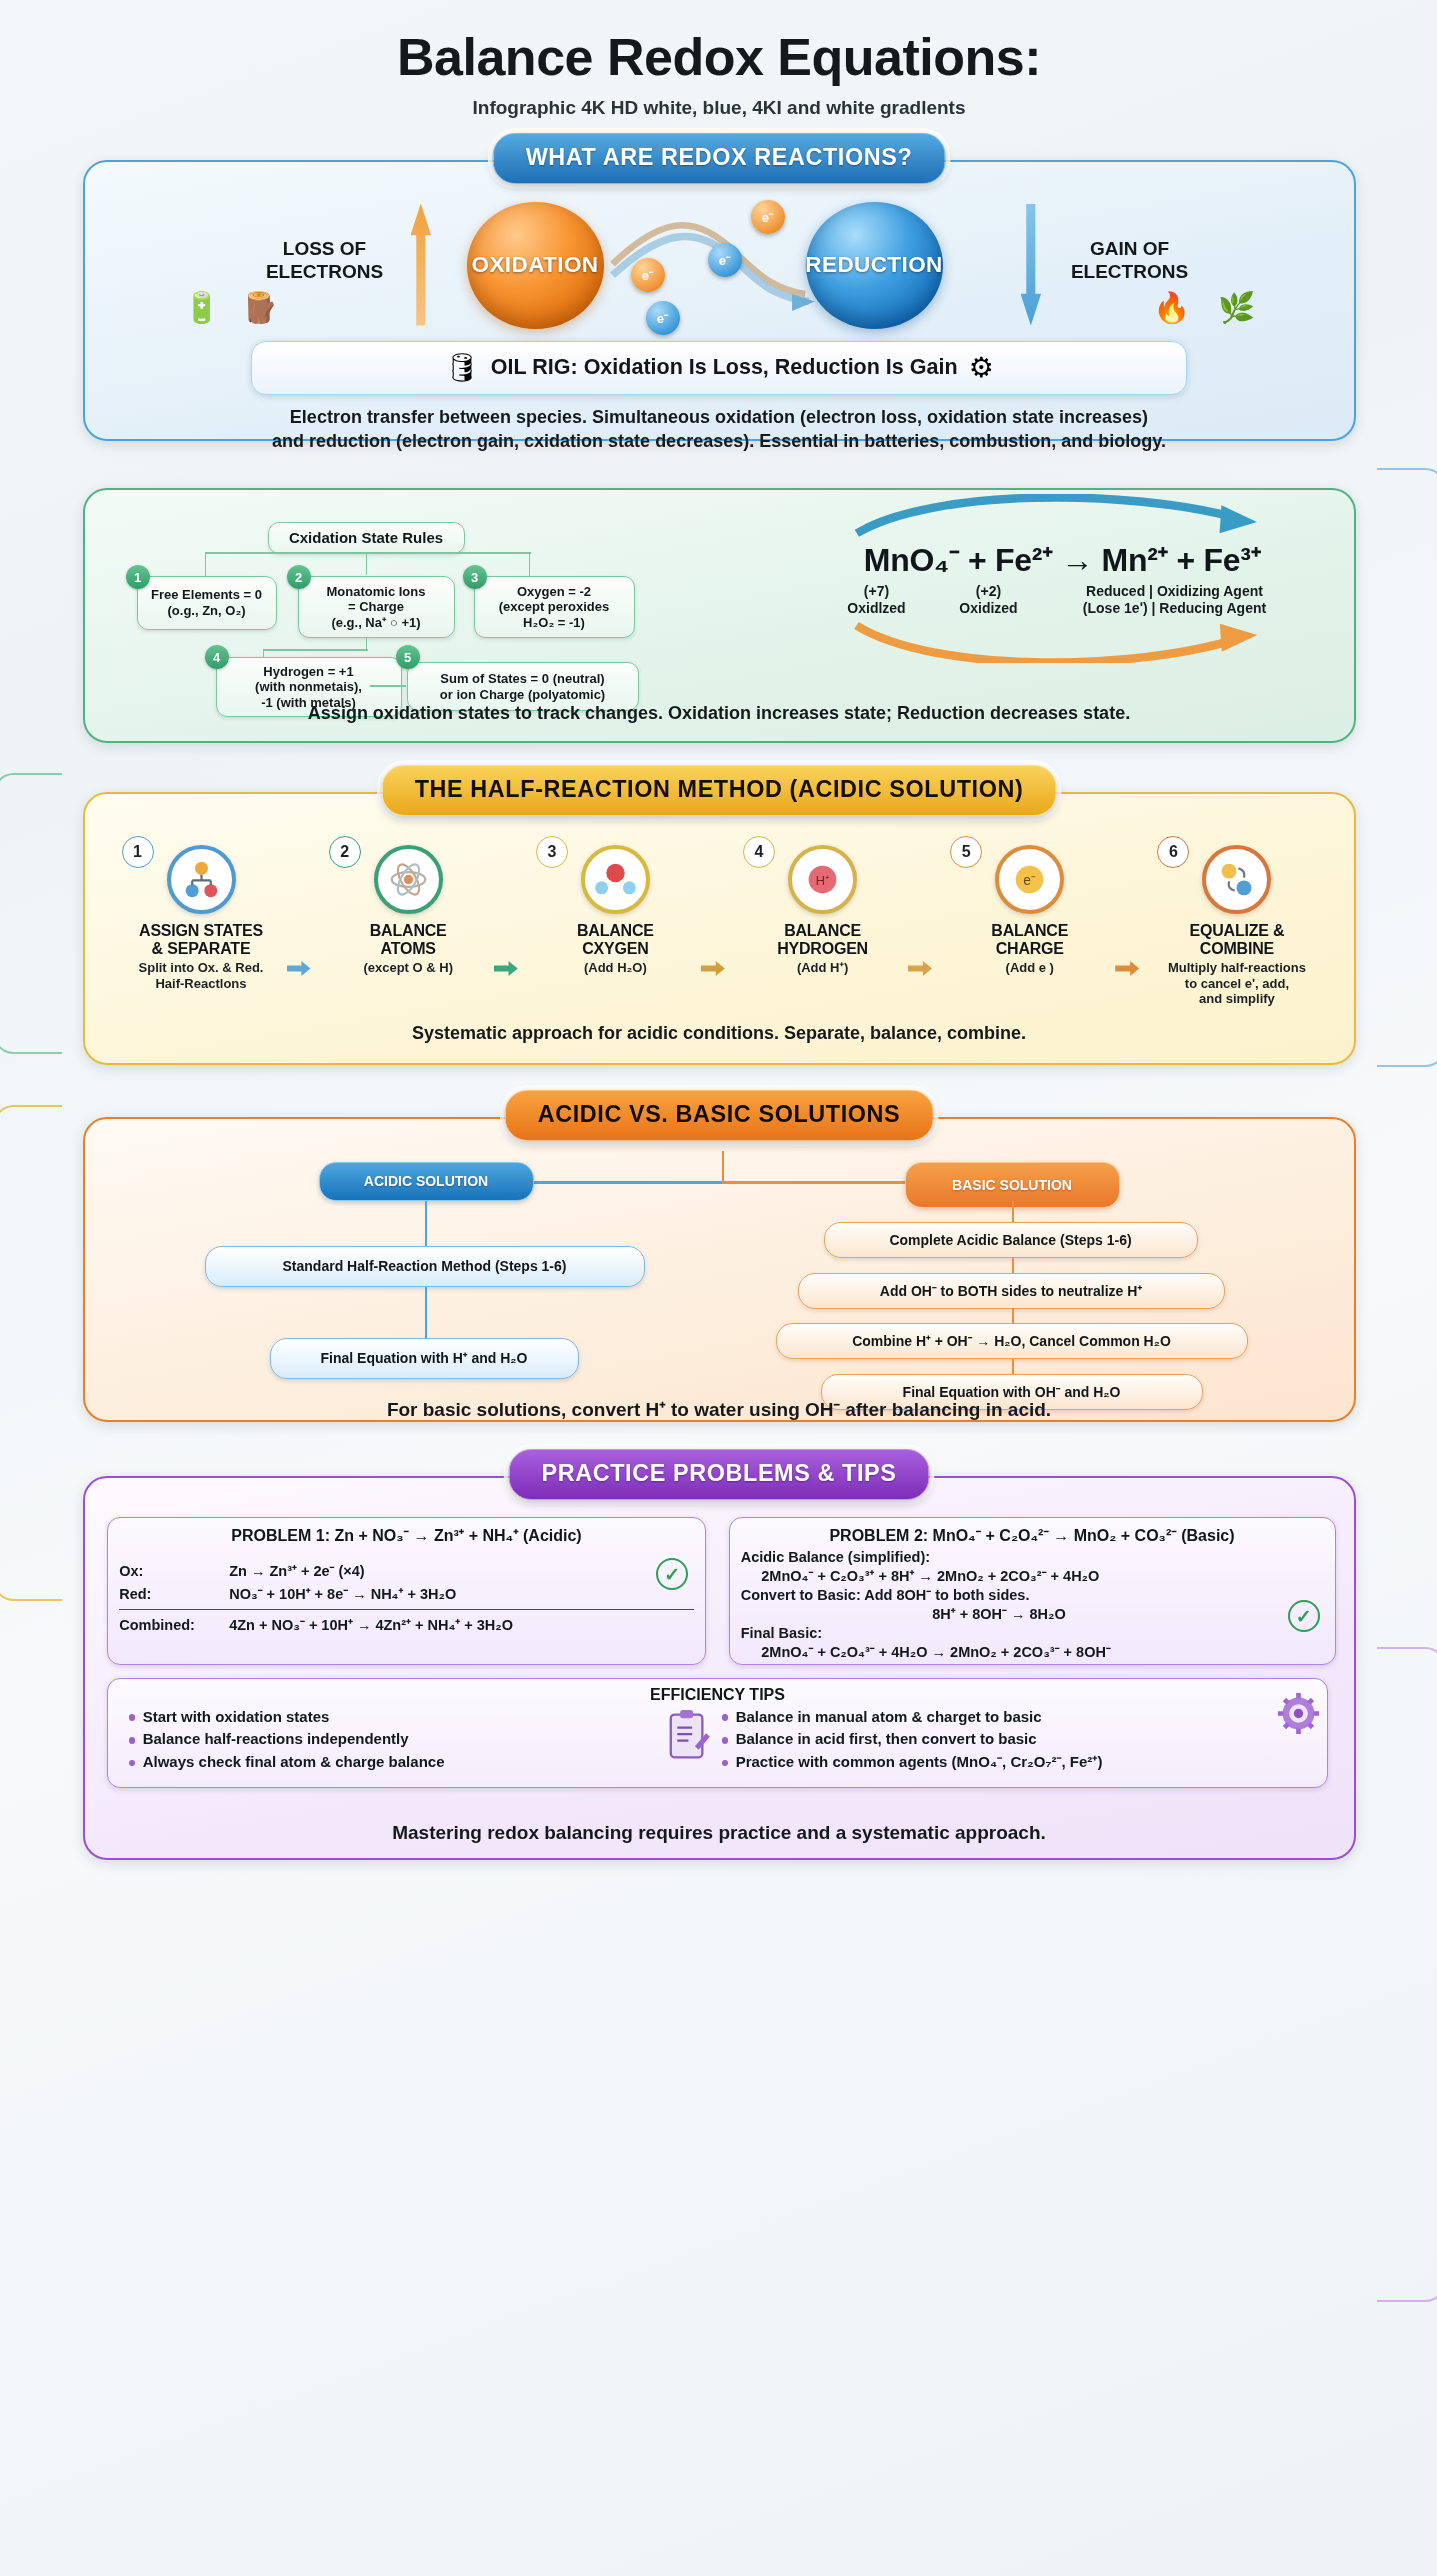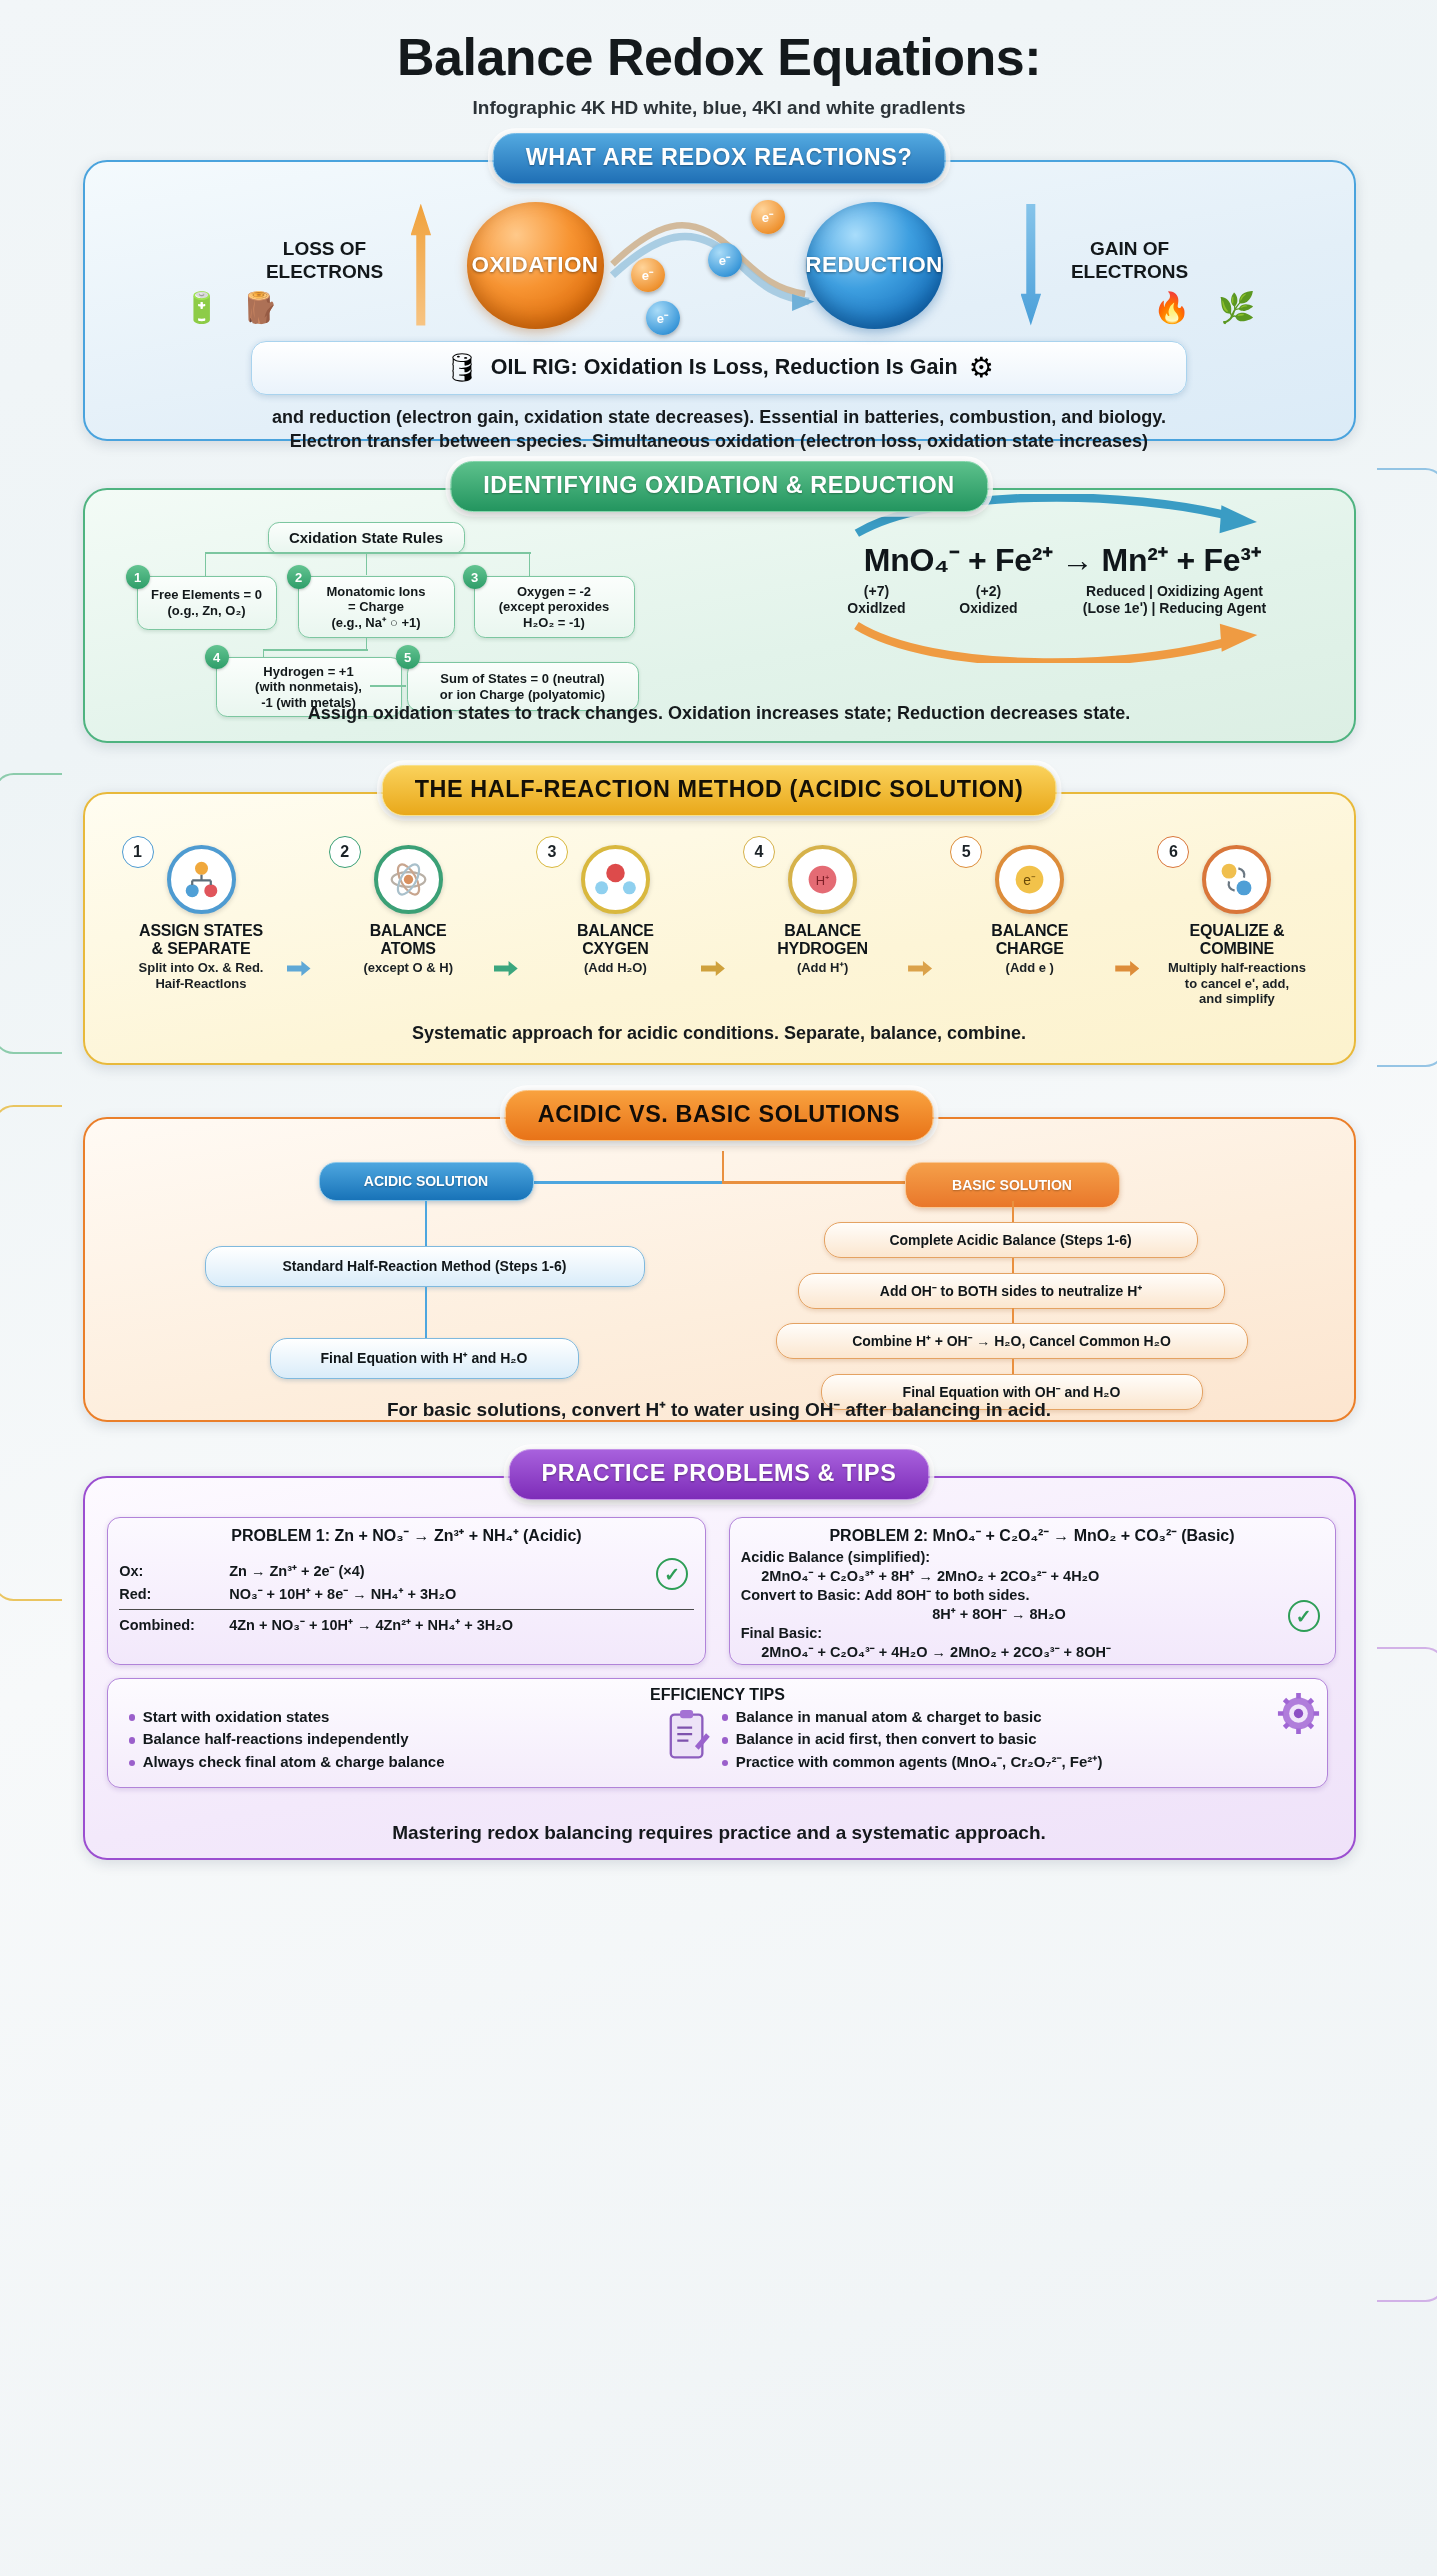--- a/index.html
+++ b/index.html
@@ -288,27 +288,26 @@
     <span class="p1-emoji" style="left:1134px">🌿</span>
   </div>
 
   <div class="oilrig-bar">
     <span class="emo">🛢</span>
     <span class="txt">OIL RIG: Oxidation Is Loss, Reduction Is Gain</span>
     <span class="emo">⚙</span>
   </div>
 
   <div class="panel-footer" style="margin-top:11.2px">
+    <div>Electron transfer between species. Simultaneous oxidation (electron loss, oxidation state increases)</div>
     <div>and reduction (electron gain, cxidation state decreases). Essential in batteries, combustion, and biology.</div>
-    <div>Electron transfer between species. Simultaneous oxidation (electron loss, oxidation state increases)</div>
   </div>
 </div>
 
 <div class="panel" id="p2">
-  <div class="panel-title">IDENTIFYING OXIDATION &amp; REDUCTION</div>
 
   <div class="gbox" style="left:183px;top:32px;width:197px;height:32px;font-size:15px">Cxidation State Rules</div>
 
   <div class="gline" style="left:120px;top:64px;width:1.9px;height:22.5px"></div>
   <div class="gline" style="left:120px;top:62px;width:326px;height:1.9px"></div>
   <div class="gline" style="left:281px;top:64px;width:1.9px;height:20.6px"></div>
   <div class="gline" style="left:444px;top:64px;width:1.9px;height:22.5px"></div>
 
   <div class="gnum" style="left:41px;top:75px">1</div>
   <div class="gbox" style="left:52px;top:86px;width:140px;height:54px;flex-direction:column">

